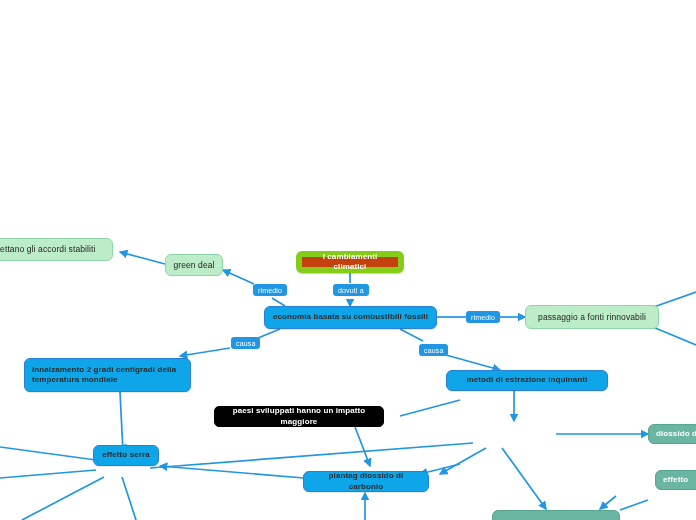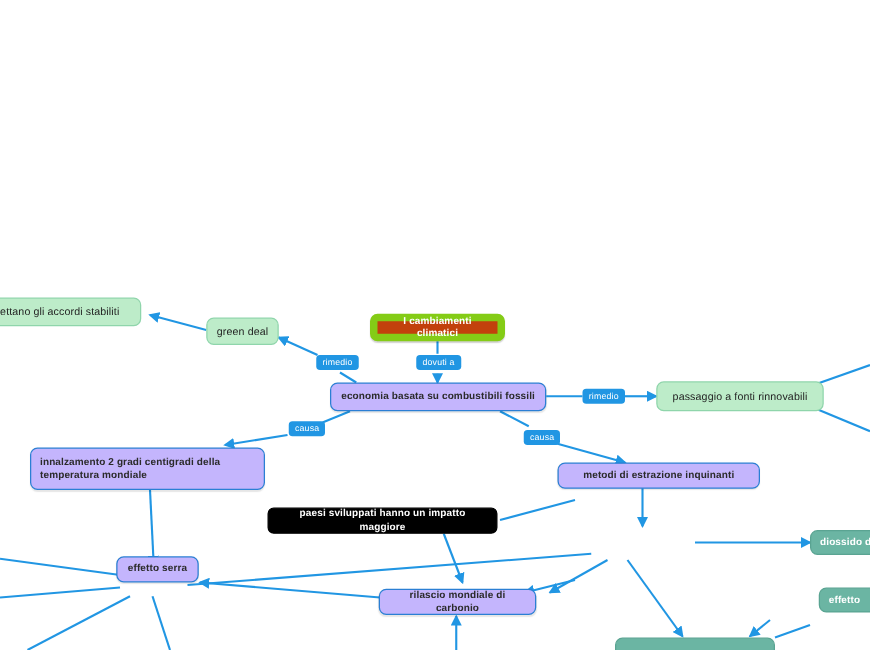--- a/index.html
+++ b/index.html
@@ -44,21 +44,21 @@
   
   .node.root {
     background: #c2410c;
     border: 6px solid #84cc16;
     color: #ffffff;
     justify-content: center;
     box-shadow: 0 1px 1px rgba(0,0,0,0.18);
   }
   
   .node.blue {
-    background: #c4b5fd;
+    background: #0ea5e9;
     border: 1.4px solid #2b7fd4;
     color: #2b2b2b;
     box-shadow: 0 1px 1px rgba(0,0,0,0.10);
   }
   
   .node.green {
     background: #bdecc9;
     border: 1.2px solid #8fd5ab;
     color: #232323;
     font-weight: normal;
@@ -174,47 +174,47 @@
   </div>
 
   <div class="node blue center" style="left:264px; top:306px; width:173px; height:23px;">
     <span>economia basata su combustibili fossili</span>
   </div>
 
   <div class="node green center" style="left:525px; top:305px; width:134px; height:24px;">
     <span>passaggio a fonti rinnovabili</span>
   </div>
 
-  <div class="node blue" style="left:24px; top:358px; width:188px; height:34px;">
+  <div class="node blue" style="left:24px; top:358px; width:167px; height:34px;">
     <span>innalzamento 2 gradi centigradi della temperatura mondiale</span>
   </div>
 
   <div class="node blue center" style="left:446px; top:370px; width:162px; height:21px;">
     <span>metodi di estrazione inquinanti</span>
   </div>
 
-  <div class="node black center" style="left:214px; top:406px; width:184px; height:21px;">
+  <div class="node black center" style="left:214px; top:406px; width:170px; height:21px;">
     <span>paesi sviluppati hanno un impatto maggiore</span>
   </div>
 
 
   <div class="node teal" style="left:648px; top:424px; width:70px; height:20px;">
     <span>diossido d</span>
   </div>
 
   <div class="node teal" style="left:655px; top:470px; width:64px; height:20px;">
     <span>effetto</span>
   </div>
 
   <div class="node blue center" style="left:93px; top:445px; width:66px; height:21px;">
     <span>effetto serra</span>
   </div>
 
   <div class="node blue center" style="left:303px; top:471px; width:126px; height:21px;">
-    <span>rilascio mondiale di carbonio</span>
+    <span>piantag diossido di carbonio</span>
   </div>
 
   <div class="node teal center" style="left:492px; top:510px; width:128px; height:22px;">
     <span></span>
   </div>
 
   <div class="edge-label" style="left:253px; top:284px;">
     <span>rimedio</span>
   </div>
 

